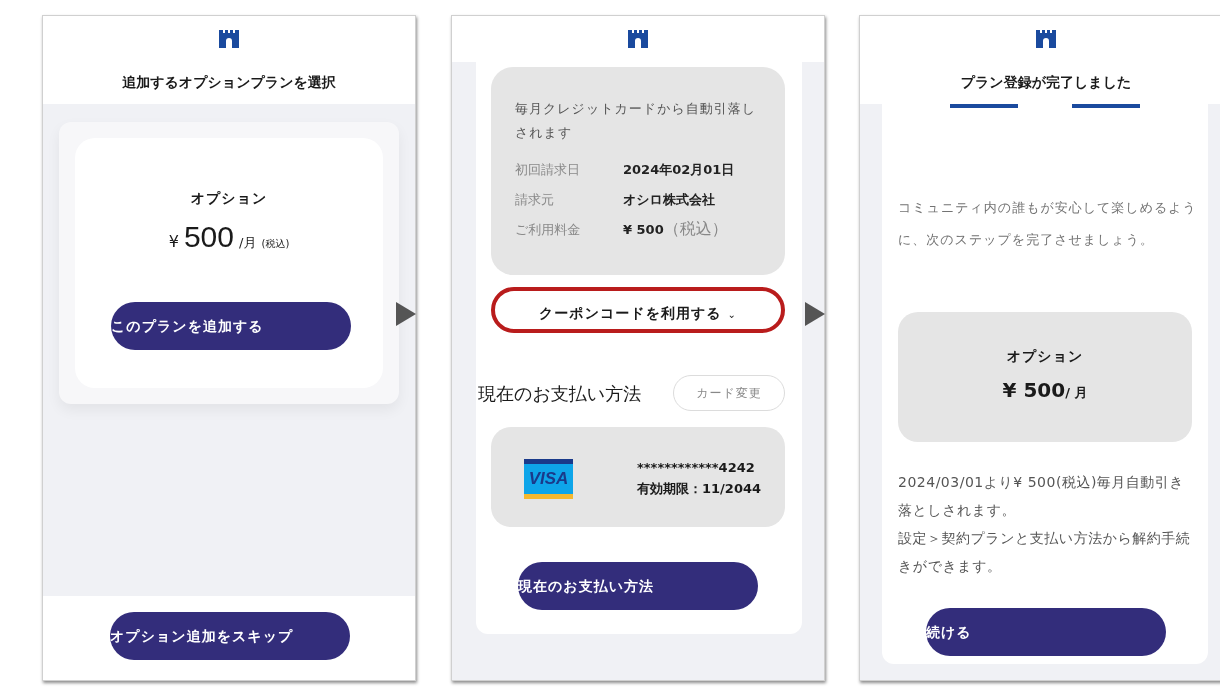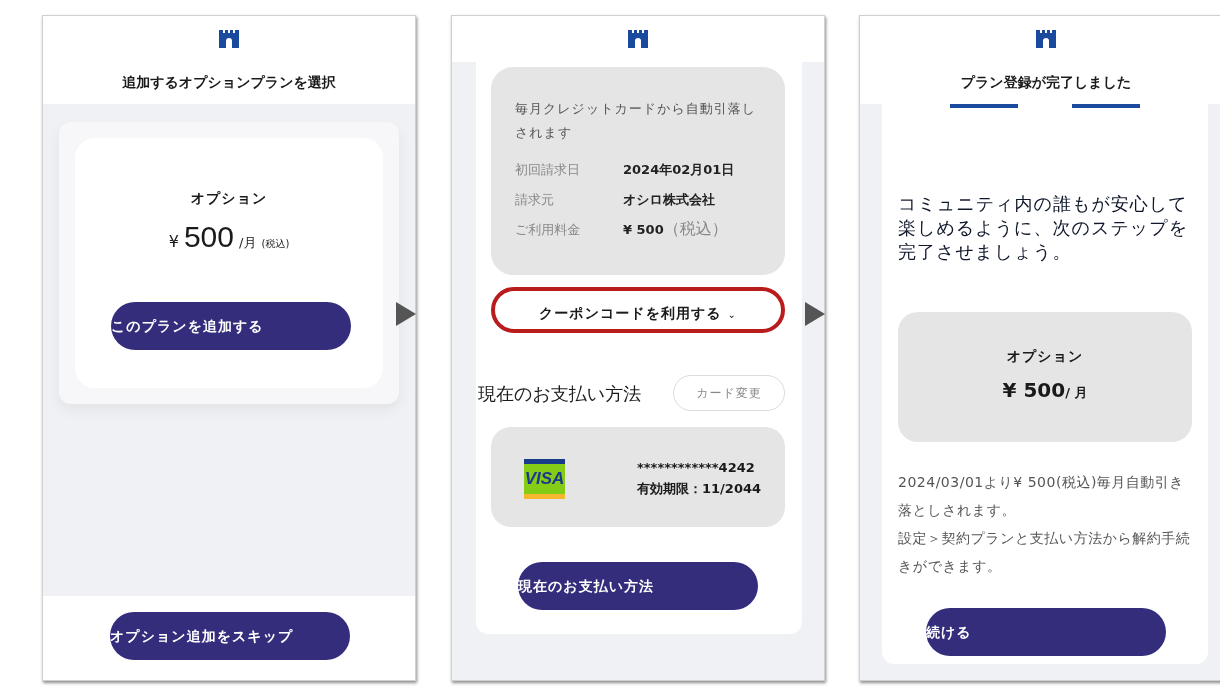--- a/index.html
+++ b/index.html
@@ -55,34 +55,34 @@
   .p2-billing-note { position: absolute; left: 24px; top: 30px; width: 250px; font-size: 13px; color: #555; line-height: 24px; letter-spacing: 1px; }
   .p2-row { position: absolute; left: 24px; font-size: 13px; white-space: nowrap; }
   .p2-row .lbl { display: inline-block; width: 108px; color: #8a8a8a; }
   .p2-row .val { font-weight: bold; color: #222; }
   .p2-row .val .tax { font-weight: normal; color: #888; font-size: 16px; }
   .p2-coupon { position: absolute; left: 15px; top: 225px; width: 294px; height: 46px; border: 4px solid #b91c1c; border-radius: 23px; background: #fff; text-align: center; line-height: 44px; font-size: 14px; font-weight: bold; letter-spacing: 1px; cursor: pointer; }
   .p2-coupon .chev { font-size: 10px; margin-left: 6px; font-weight: normal; }
   .p2-pay-label { position: absolute; left: 2px; top: 320px; font-size: 18px; font-weight: normal; }
   .p2-change { position: absolute; left: 197px; top: 313px; width: 112px; height: 36px; border: 1px solid #dcdcdc; border-radius: 18px; text-align: center; line-height: 34px; font-size: 12px; color: #888; background: #fff; cursor: pointer; letter-spacing: 1px; }
   .p2-card { position: absolute; left: 15px; top: 365px; width: 294px; height: 100px; background: #e5e5e5; border-radius: 20px; }
-  .visa { position: absolute; left: 33px; top: 32px; width: 41px; height: 40px; background: #84cc16; }
+  .visa { position: absolute; left: 33px; top: 32px; width: 49px; height: 40px; background: #0ea5e9; }
   .visa .top { position: absolute; left: 0; top: 0; width: 100%; height: 5px; background: #1a3a8a; }
   .visa .bot { position: absolute; left: 0; bottom: 0; width: 100%; height: 5px; background: #f5b82e; }
   .visa .txt { position: absolute; left: 0; right: 0; top: 10px; text-align: center; font-family: "Liberation Sans", sans-serif; font-weight: bold; font-style: italic; font-size: 17px; color: #1a3a8a; }
   .p2-card-num { position: absolute; left: 146px; top: 33px; font-size: 13px; font-weight: bold; }
   .p2-card-exp { position: absolute; left: 146px; top: 53px; font-size: 13px; font-weight: bold; }
   #p2 .apply-btn { left: 42px; top: 500px; width: 240px; height: 48px; line-height: 48px; }
 
   
   #p3 .topbar { height: 88px; }
   #p3 .page-title { top: 58px; }
   .p3-content { position: absolute; left: 22px; top: 88px; width: 326px; height: 560px; background: #fff; border-radius: 0 0 12px 12px; }
   .p3-bar { position: absolute; top: 0; width: 68px; height: 4px; background: #1a4a9e; }
-  .p3-msg { position: absolute; left: 16px; top: 88px; width: 300px; font-size: 18px; line-height: 24px; letter-spacing: 1px; color: #0f172a; }
+  .p3-msg { position: absolute; left: 16px; top: 88px; width: 300px; font-size: 13px; line-height: 32px; letter-spacing: 1px; color: #737373; }
   .p3-plan { position: absolute; left: 16px; top: 208px; width: 294px; height: 130px; background: #e5e5e5; border-radius: 20px; }
   .p3-plan-name { position: absolute; left: 0; right: 0; top: 36px; text-align: center; font-size: 14px; font-weight: bold; letter-spacing: 1px; }
   .p3-plan-price { position: absolute; left: 0; right: 0; top: 66px; text-align: center; white-space: nowrap; font-weight: bold; }
   .p3-plan-price .amt { font-size: 20px; }
   .p3-plan-price .per { font-size: 13px; }
   .p3-note { position: absolute; left: 16px; top: 364px; width: 300px; font-size: 14px; line-height: 28px; color: #555; letter-spacing: 0.5px; }
   #p3 .continue-btn { left: 44px; top: 504px; width: 240px; height: 48px; line-height: 48px; }
 </style>
 </head>
 <body>

